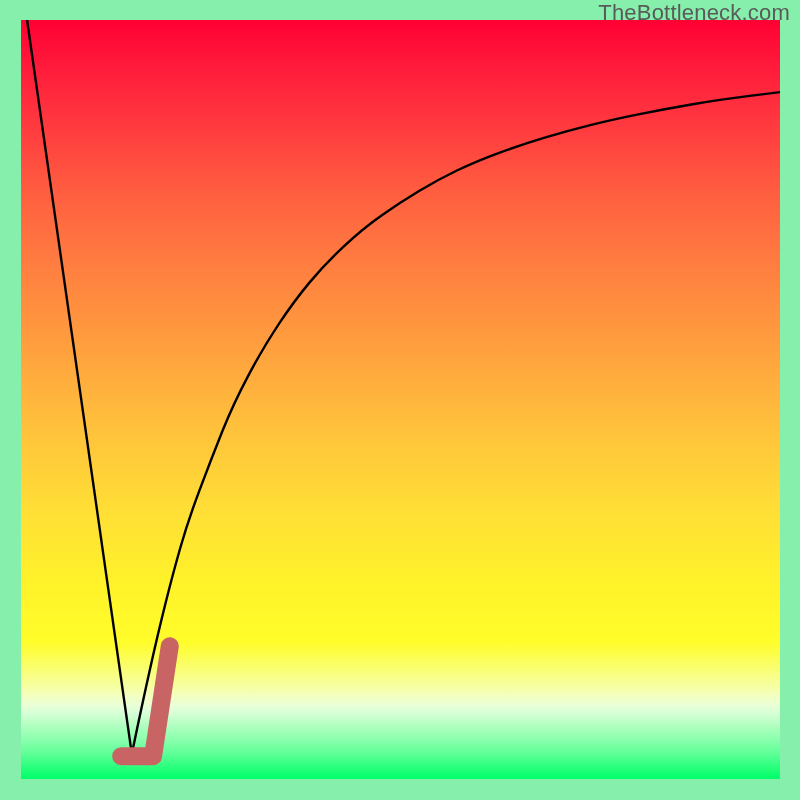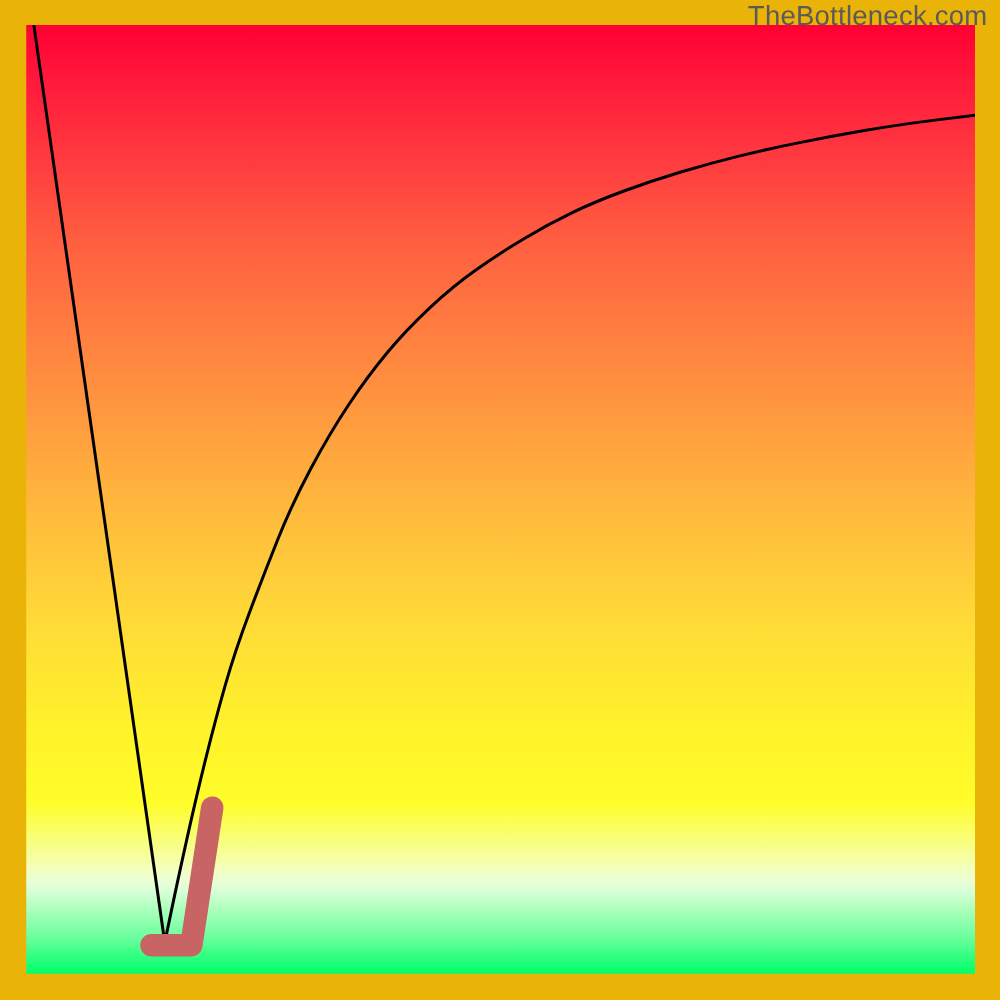--- a/index.html
+++ b/index.html
@@ -1,21 +1,21 @@
 <!DOCTYPE html>
 <html><head>
 <meta charset="utf-8">
 <style>
   * { margin: 0; padding: 0; box-sizing: border-box; }
   html, body { width: 800px; height: 800px; overflow: hidden; background: #000; }
   .stage {
     position: relative;
     width: 800px;
     height: 800px;
-    background: #eab308;
+    background: #86efac;
   }
   .plot-area {
     position: absolute;
     background: linear-gradient(to bottom,
       #ff0033 0%,
       #ff1a3b 6%,
       #ff3a3f 14%,
       #ff5f40 23%,
       #ff8040 33%,
       #ff9f3e 43%,

